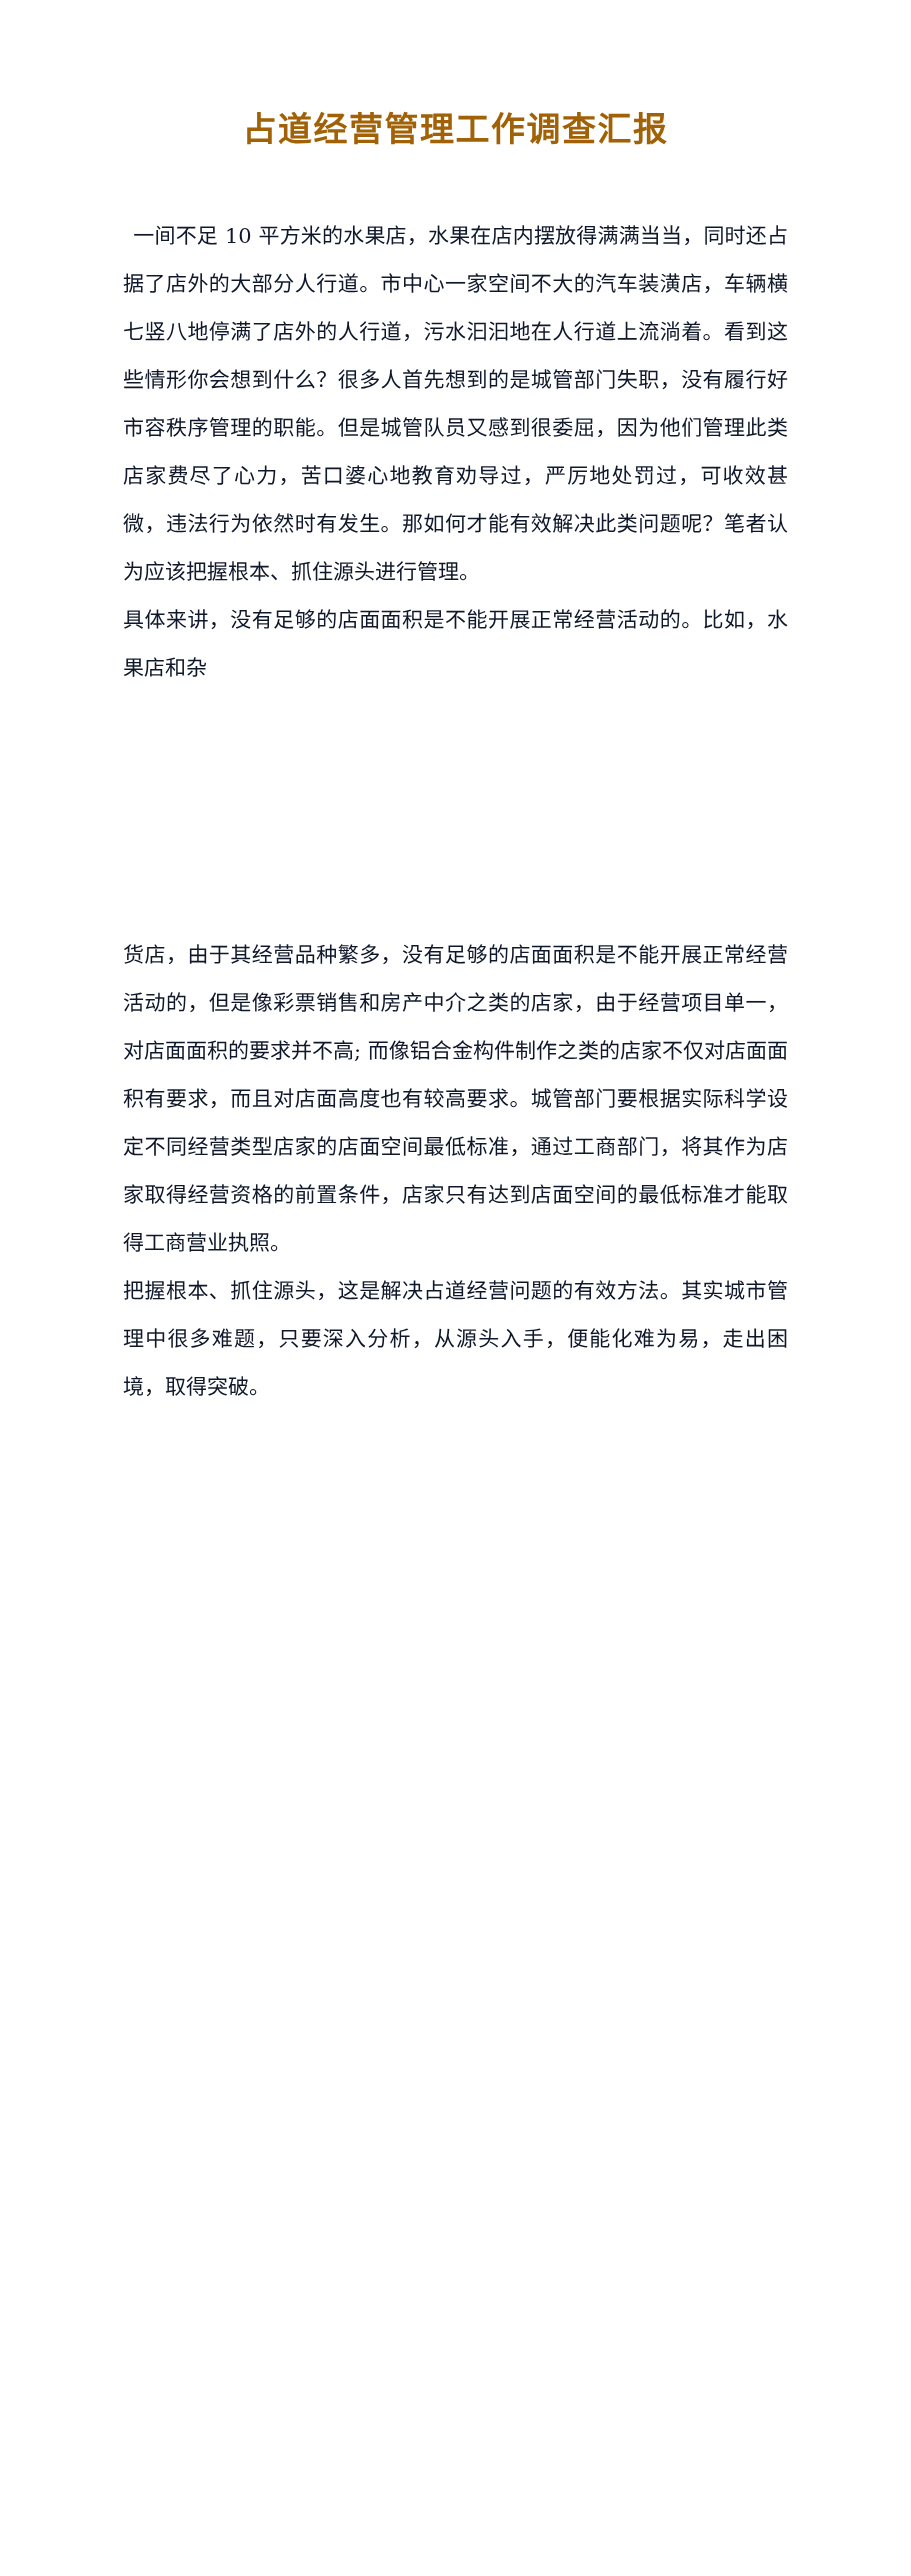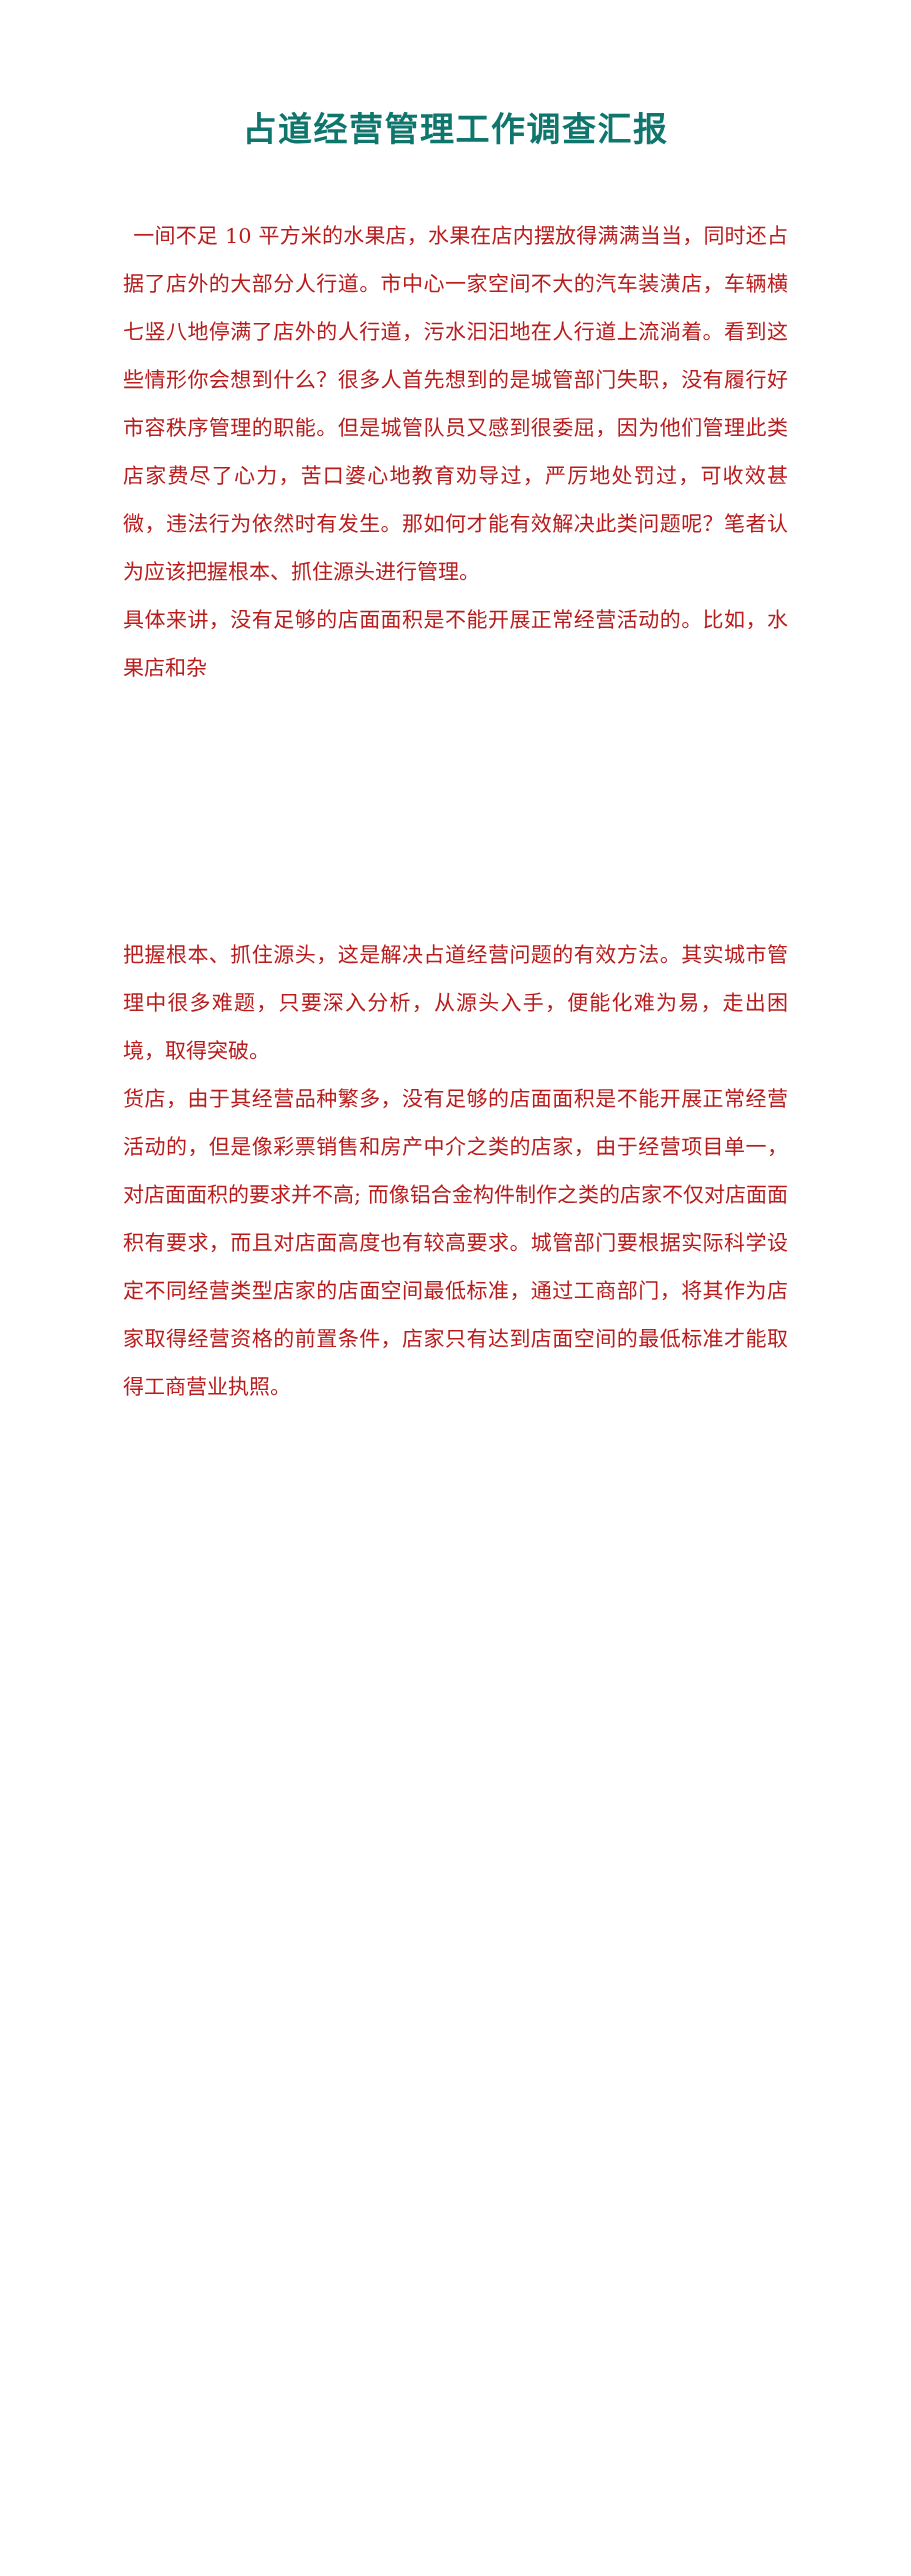--- a/index.html
+++ b/index.html
@@ -20,34 +20,34 @@
     overflow: hidden;
   }
   .doc-title {
     margin: 0;
     padding-top: 109px;
     font-size: 34px;
     line-height: 1.2;
     font-weight: bold;
     text-align: center;
     letter-spacing: 1.5px;
-    color: #0f766e;
+    color: #a16207;
   }
   .doc-body {
     margin-left: 123px;
     width: 665px;
   }
   .para {
     margin: 0;
     font-size: 21px;
     line-height: 48px;
     text-align: justify;
     text-justify: inter-ideograph;
     word-break: break-all;
-    color: #b91c1c;
+    color: #0f172a;
   }
   .para.first {
     margin-top: 62px;
   }
   .para.indent-half {
     text-indent: 10.3px;
   }
   .page-break-gap {
     height: 239px;
   }
@@ -65,22 +65,22 @@
   <div class="doc-body">
 
     <p class="para first indent-half">一间不足 10 平方米的水果店，水果在店内摆放得满满当当，同时还占据了店外的大部分人行道。市中心一家空间不大的汽车装潢店，车辆横七竖八地停满了店外的人行道，污水汩汩地在人行道上流淌着。看到这些情形你会想到什么？很多人首先想到的是城管部门失职，没有履行好市容秩序管理的职能。但是城管队员又感到很委屈，因为他们管理此类店家费尽了心力，苦口婆心地教育劝导过，严厉地处罚过，可收效甚微，违法行为依然时有发生。那如何才能有效解决此类问题呢？笔者认为应该把握根本、抓住源头进行管理。</p>
 
 
 
     <p class="para">具体来讲，没有足够的店面面积是不能开展正常经营活动的。比如，水果店和杂</p>
 
     <div class="page-break-gap"></div>
 
+    <p class="para">货店，由于其经营品种繁多，没有足够的店面面积是不能开展正常经营活动的，但是像彩票销售和房产中介之类的店家，由于经营项目单一，对店面面积的要求并不高; 而像铝合金构件制作之类的店家不仅对店面面积有要求，而且对店面高度也有较高要求。城管部门要根据实际科学设定不同经营类型店家的店面空间最低标准，通过工商部门，将其作为店家取得经营资格的前置条件，店家只有达到店面空间的最低标准才能取得工商营业执照。</p>
+
     <p class="para">把握根本、抓住源头，这是解决占道经营问题的有效方法。其实城市管理中很多难题，只要深入分析，从源头入手，便能化难为易，走出困境，取得突破。</p>
-
-    <p class="para">货店，由于其经营品种繁多，没有足够的店面面积是不能开展正常经营活动的，但是像彩票销售和房产中介之类的店家，由于经营项目单一，对店面面积的要求并不高; 而像铝合金构件制作之类的店家不仅对店面面积有要求，而且对店面高度也有较高要求。城管部门要根据实际科学设定不同经营类型店家的店面空间最低标准，通过工商部门，将其作为店家取得经营资格的前置条件，店家只有达到店面空间的最低标准才能取得工商营业执照。</p>
 
     <div class="bottom-blank"></div>
 
   </div>
 
 </div>
 
 
 </body></html>

